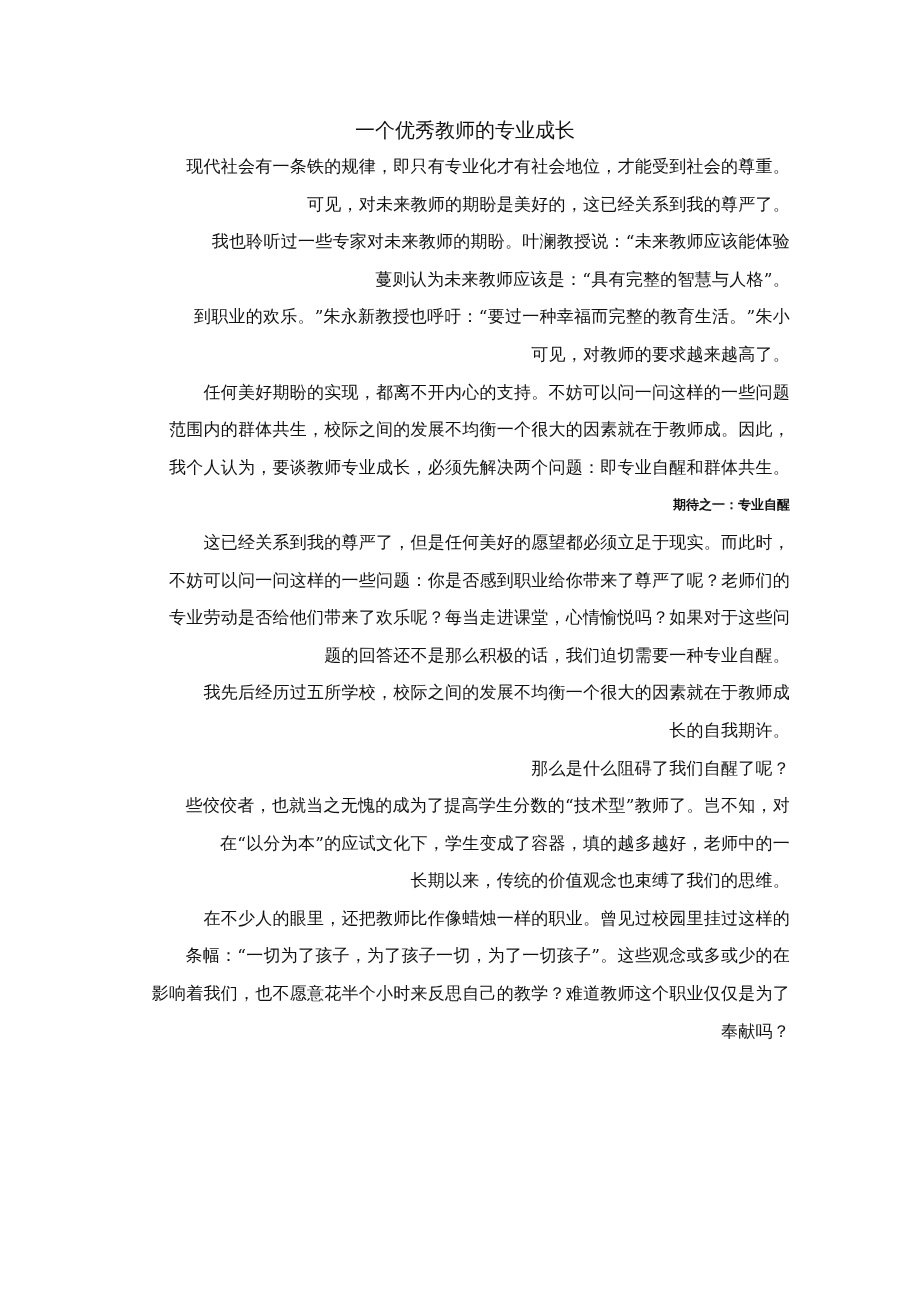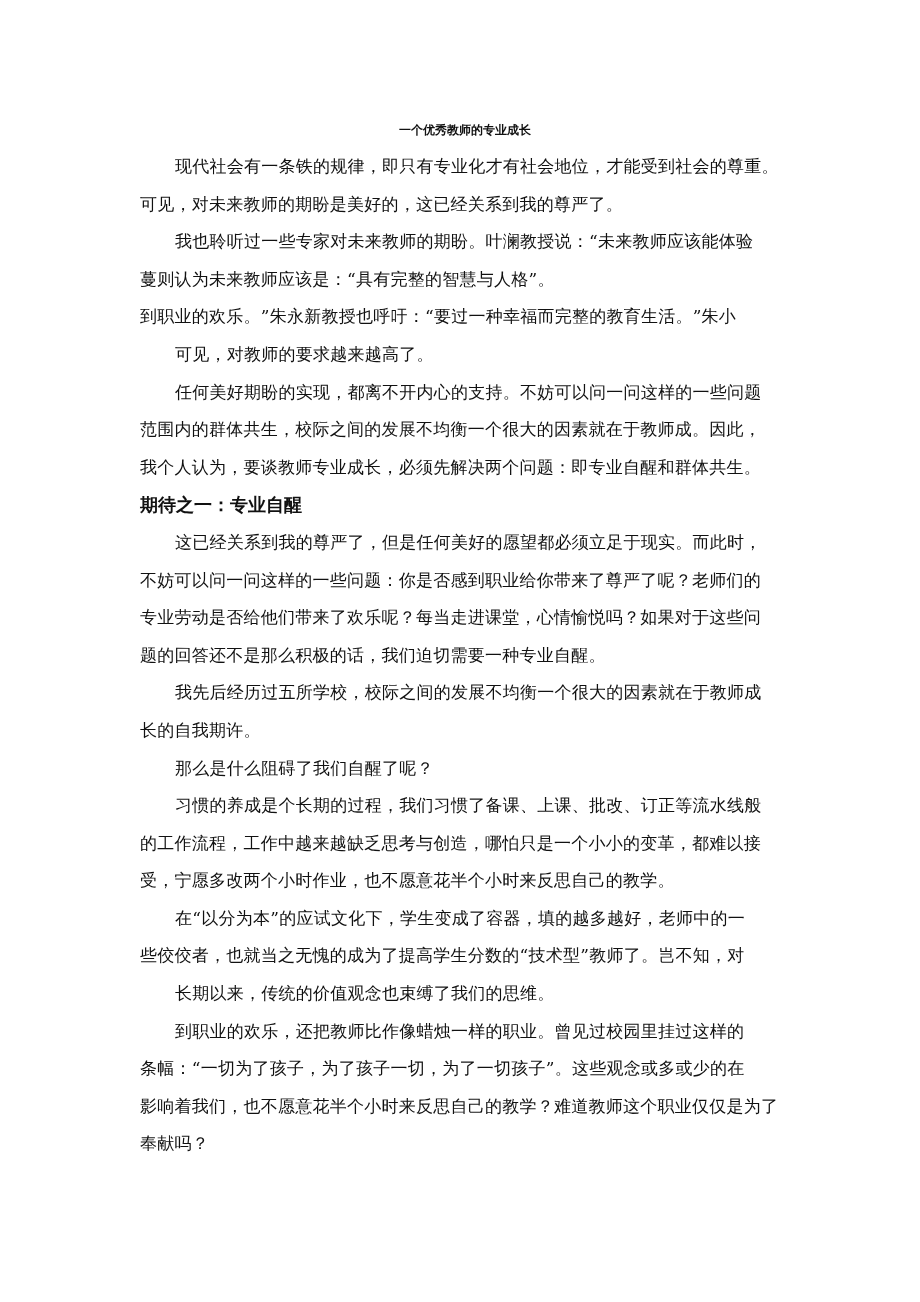--- a/index.html
+++ b/index.html
@@ -1,24 +1,24 @@
 <!DOCTYPE html>
 <html><head>
 <meta charset="utf-8">
 <style>
   html, body { margin: 0; padding: 0; background: #ffffff; }
   body { width: 920px; height: 1302px; position: relative; overflow: hidden;
          font-family: "DejaVu Serif", "Liberation Serif", serif; color: #111111; }
   .page { position: absolute; left: 0; top: 0; width: 920px; height: 1302px; background: #ffffff; }
   .content { position: absolute; left: 140px; top: 112px; width: 650px; }
-  .title { text-align: center; font-size: 12px; line-height: 36px; height: 36px; margin: 0; font-weight: bold; letter-spacing: 0px; }
-  .para { margin: 0; font-size: 17px; line-height: 37.6px; }
+  .title { text-align: center; font-size: 20px; line-height: 36px; height: 36px; margin: 0; font-weight: normal; letter-spacing: 0px; }
+  .para { margin: 0; font-size: 17px; line-height: 37.6px; text-align: right; }
   .line { display: block; white-space: nowrap; height: 37.6px; letter-spacing: 0.25px; }
   .line.indent { padding-left: 35px; }
-  .heading { text-align: left; font-size: 18px; font-weight: bold; line-height: 37.6px; height: 37.6px; margin: 0;
+  .heading { text-align: right; font-size: 13px; font-weight: bold; line-height: 37.6px; height: 37.6px; margin: 0;
              font-family: "DejaVu Sans", "Liberation Sans", sans-serif; }
 </style>
 </head>
 <body>
 
 <div class="page">
   <div class="content">
     <h1 class="title">一个优秀教师的专业成长</h1>
 
     <p class="para">
@@ -53,35 +53,30 @@
 
     <p class="para">
       <span class="line indent">我先后经历过五所学校，校际之间的发展不均衡一个很大的因素就在于教师成</span>
       <span class="line">长的自我期许。</span>
     </p>
 
     <p class="para">
       <span class="line indent">那么是什么阻碍了我们自醒了呢？</span>
     </p>
 
-    <p class="para">
-      <span class="line indent">习惯的养成是个长期的过程，我们习惯了备课、上课、批改、订正等流水线般</span>
-      <span class="line">的工作流程，工作中越来越缺乏思考与创造，哪怕只是一个小小的变革，都难以接</span>
-      <span class="line">受，宁愿多改两个小时作业，也不愿意花半个小时来反思自己的教学。</span>
-    </p>
 
     <p class="para">
+      <span class="line">些佼佼者，也就当之无愧的成为了提高学生分数的“技术型”教师了。岂不知，对</span>
       <span class="line indent">在“以分为本”的应试文化下，学生变成了容器，填的越多越好，老师中的一</span>
-      <span class="line">些佼佼者，也就当之无愧的成为了提高学生分数的“技术型”教师了。岂不知，对</span>
     </p>
 
     <p class="para">
       <span class="line indent">长期以来，传统的价值观念也束缚了我们的思维。</span>
     </p>
 
     <p class="para">
-      <span class="line indent">到职业的欢乐，还把教师比作像蜡烛一样的职业。曾见过校园里挂过这样的</span>
+      <span class="line indent">在不少人的眼里，还把教师比作像蜡烛一样的职业。曾见过校园里挂过这样的</span>
       <span class="line">条幅：“一切为了孩子，为了孩子一切，为了一切孩子”。这些观念或多或少的在</span>
       <span class="line">影响着我们，也不愿意花半个小时来反思自己的教学？难道教师这个职业仅仅是为了</span>
       <span class="line">奉献吗？</span>
     </p>
   </div>
 </div>
 
 </body></html>

